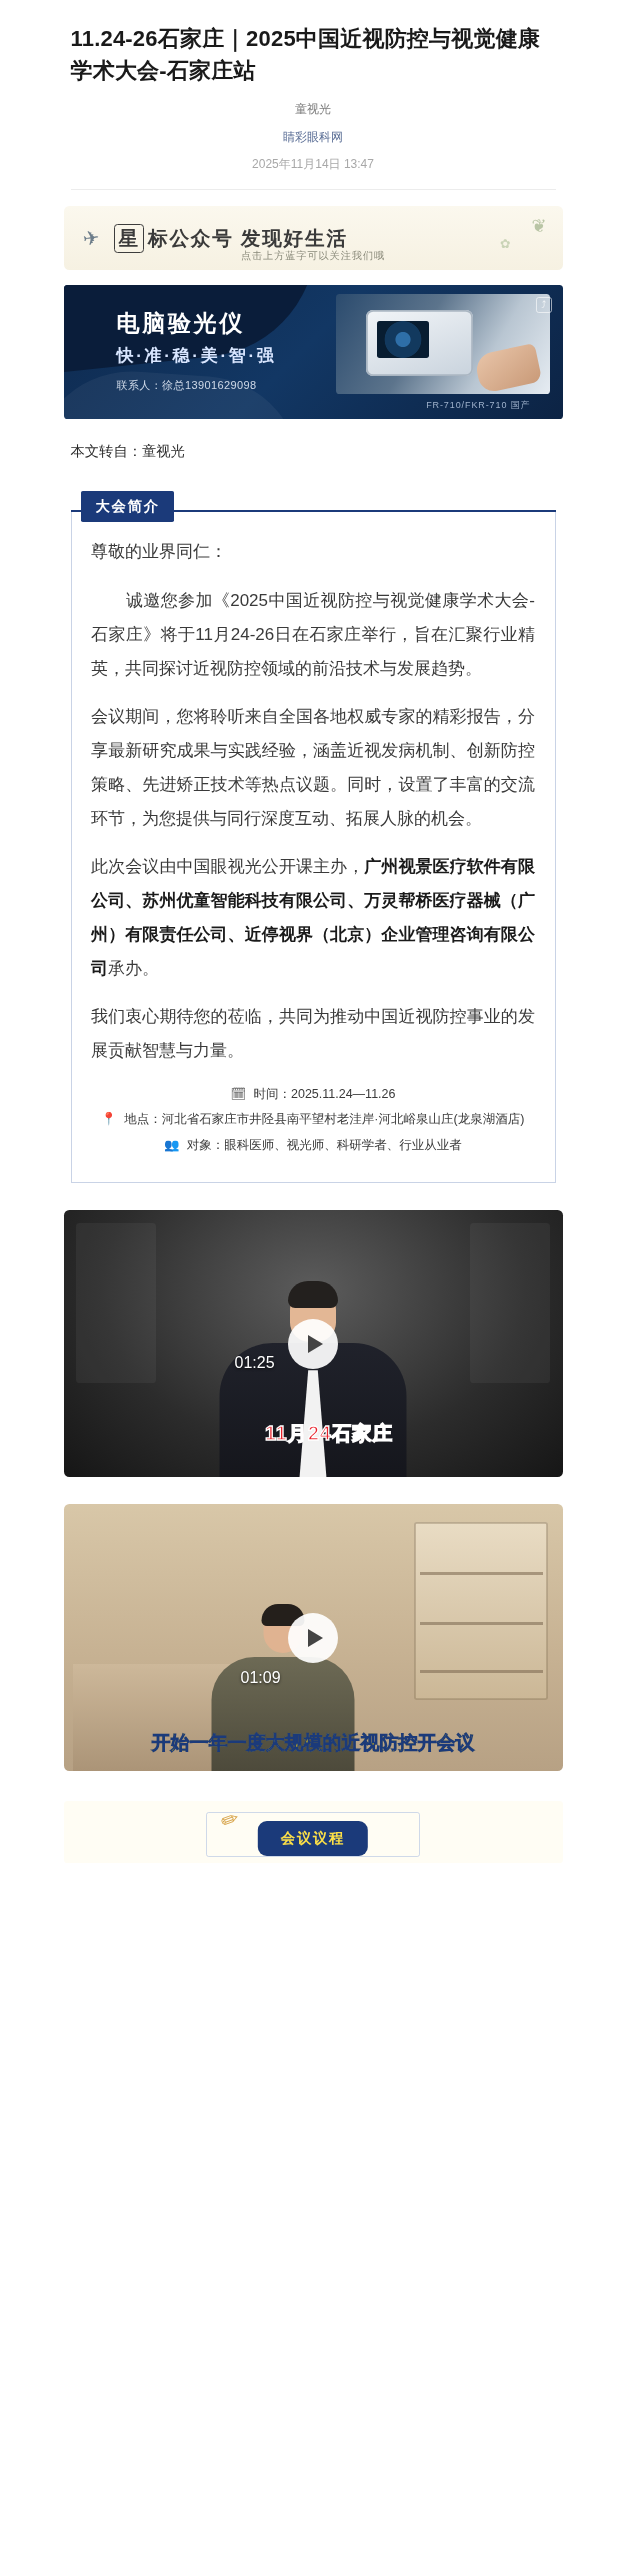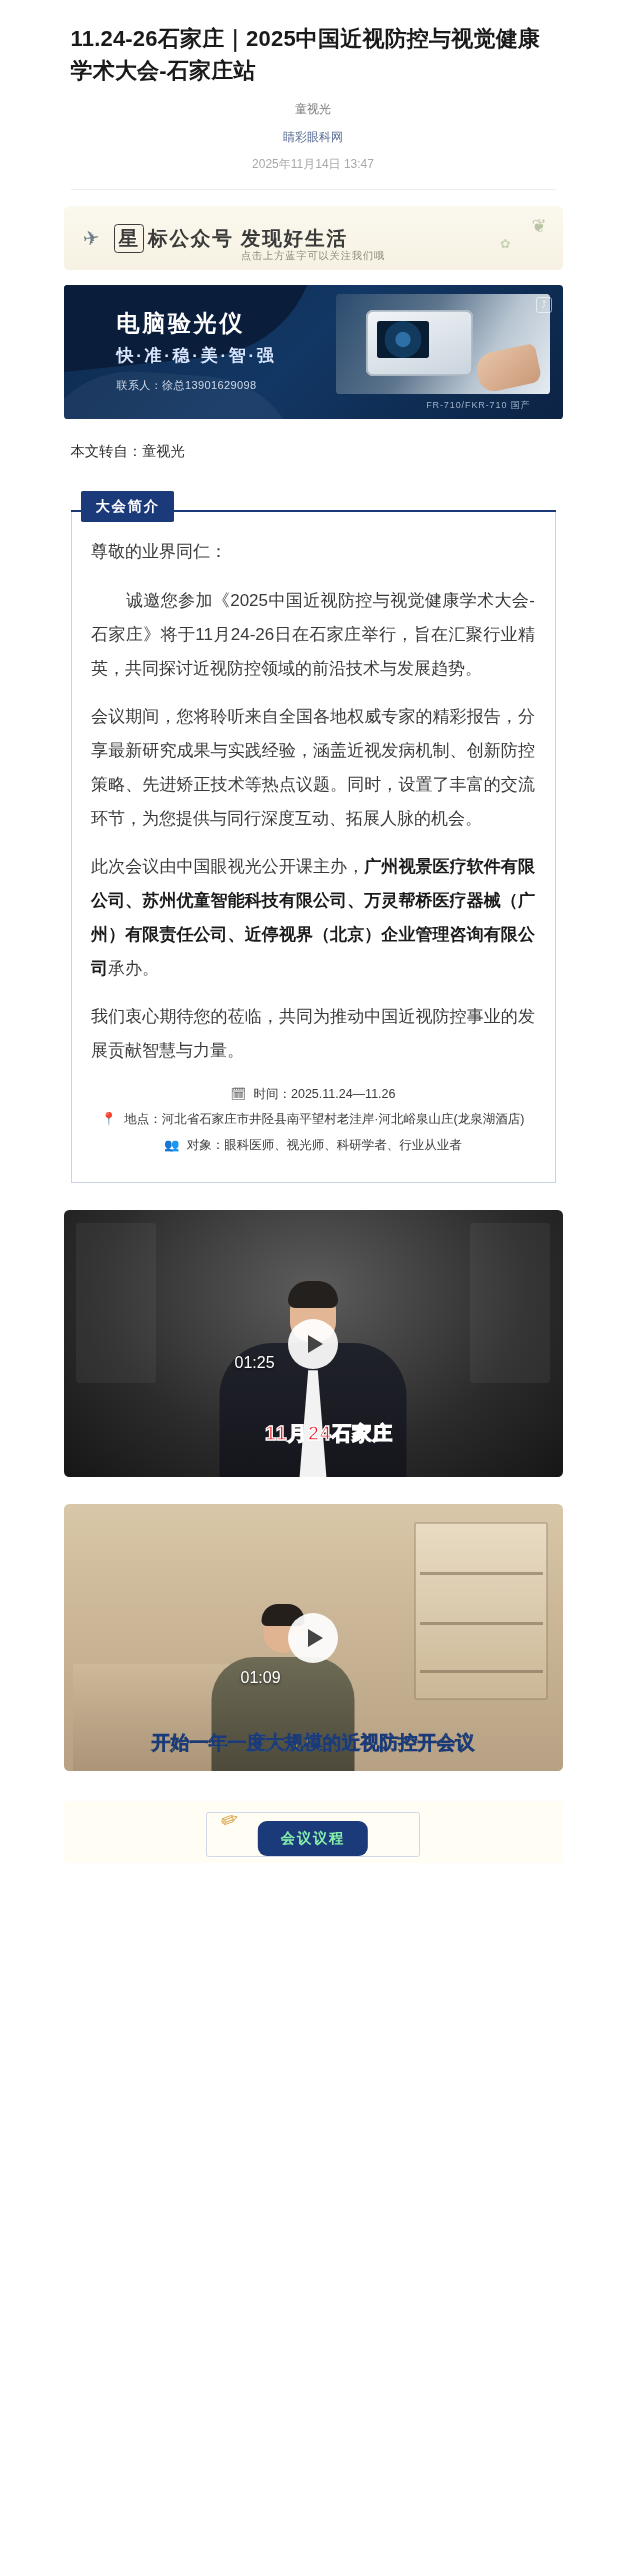--- a/index.html
+++ b/index.html
@@ -335,21 +335,21 @@
   .agenda-wrap {
     margin: 30px 18px 0 18px;
     background: #fffdf4;
     border-radius: 3.6px;
     height: 62px;
     position: relative;
   }
   .agenda-btn {
     position:absolute; left:50%; top: 19.6px; transform: translateX(-50%);
     background: #1b3a7a;
-    color:#86efac;
+    color:#fde047;
     font-size: 14.3px;
     font-weight: 700;
     letter-spacing: 1.8px;
     padding: 8px 23px;
     border-radius: 9px;
     white-space: nowrap;
   }
   .agenda-pencil {
     position:absolute; left: 157px; top: 5.3px;
     font-size: 21.4px;

